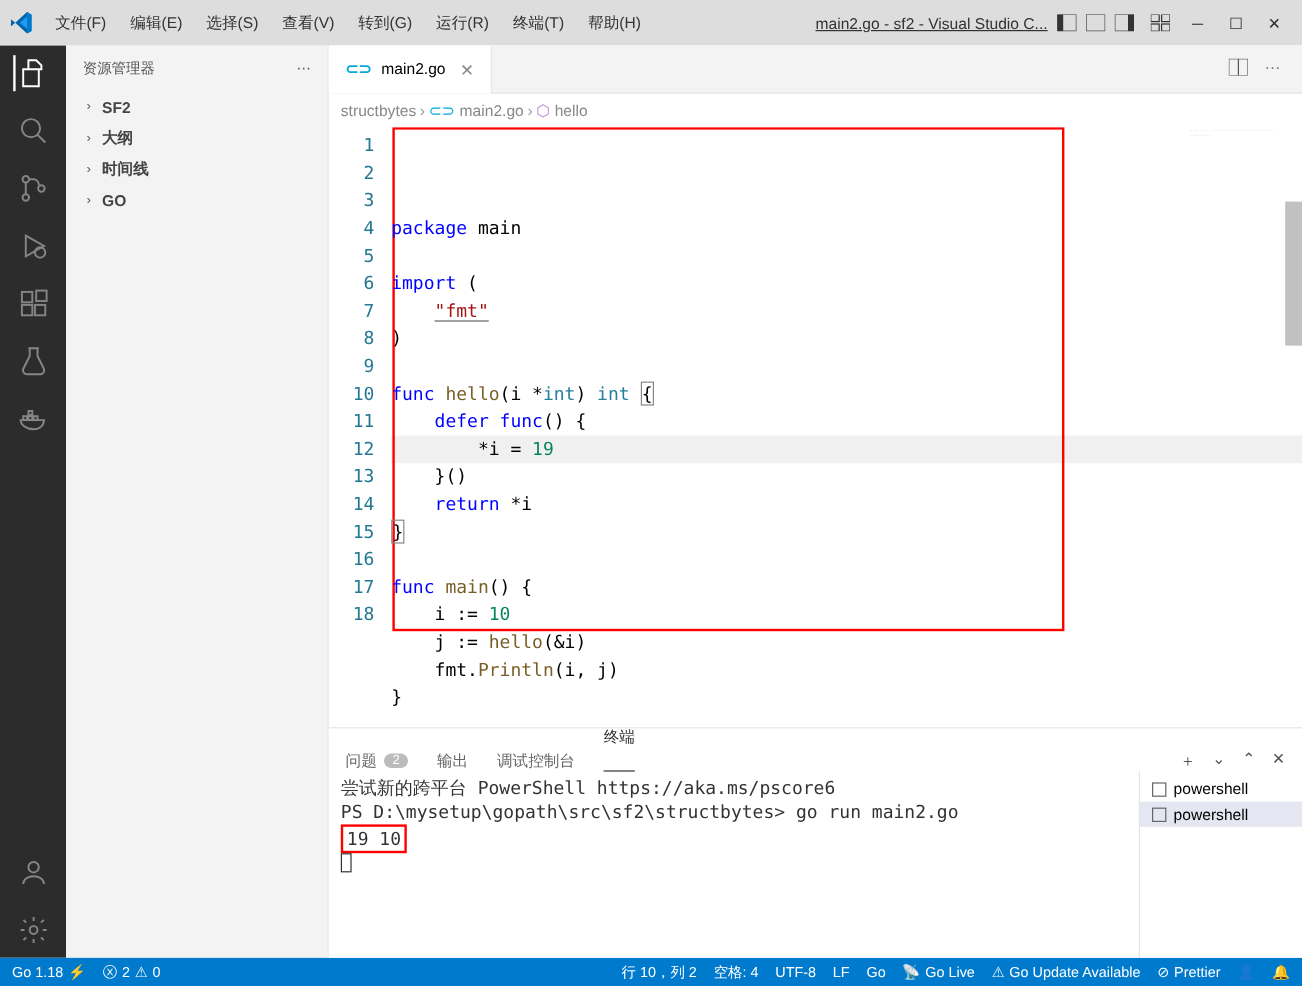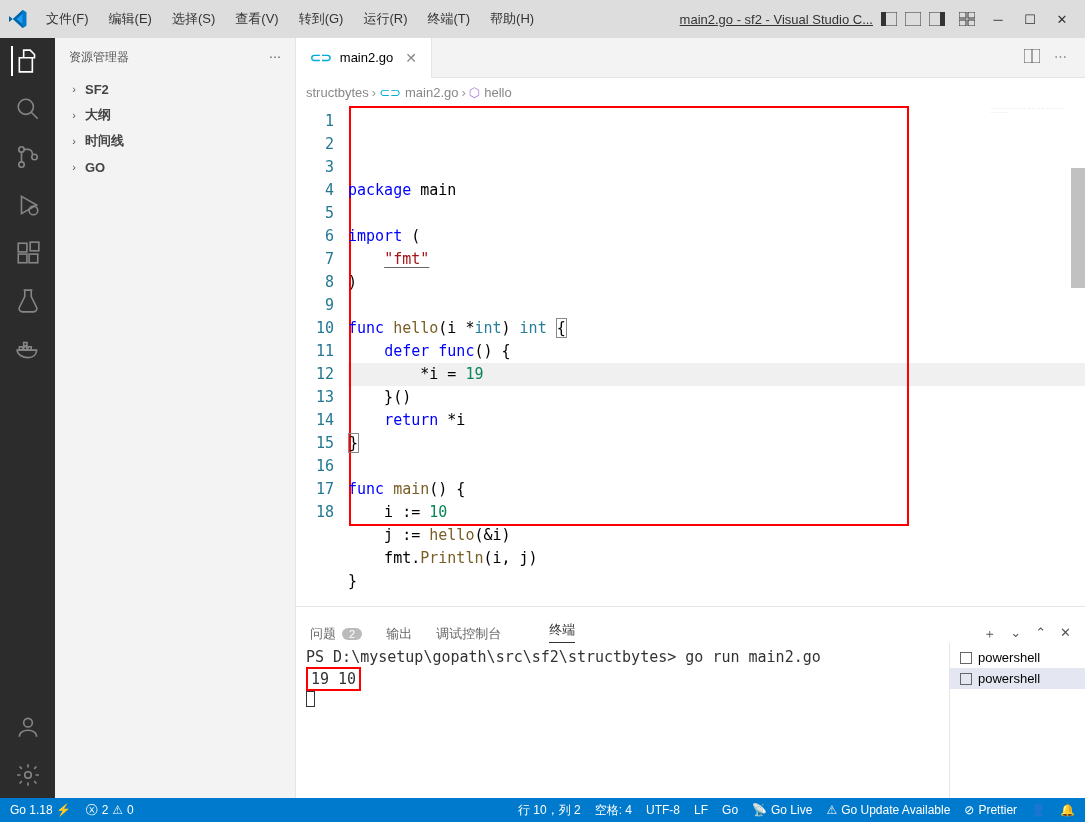--- a/index.html
+++ b/index.html
@@ -11,21 +11,21 @@
 .tb-title { flex: 1; text-align: right; padding-right: 6px; white-space: nowrap; overflow: hidden; text-overflow: ellipsis; color:#333;text-decoration:underline; }
 .tb-controls { display: flex; align-items: center; gap: 2px; }
 .tb-ctrl { width: 30px; height: 28px; display:flex; align-items:center; justify-content:center; color:#333; }
 .tb-layout { display:flex; gap:4px; margin-right:6px; }
 .tb-layout .ic { width:20px; height:18px; display:flex; align-items:center; justify-content:center; }
 .body-main { display: flex; height: calc(822px - 38px - 24px); }
 .activitybar { width: 55px; background: #2c2c2c; display: flex; flex-direction: column; justify-content: space-between; padding: 8px 0; }
 .activitybar .top, .activitybar .bot { display:flex; flex-direction:column; align-items:center; gap:18px; }
 .act-icon { width: 30px; height: 30px; display:flex; align-items:center; justify-content:center; color:#858585; cursor:pointer; }
 .act-icon.active { color:#fff; border-left:2px solid #fff; padding-left:0; margin-left:-2px; width:32px;}
-.sidebar { width: 241px; background: #f3f3f3; border-right: 1px solid #e5e5e5; display:flex; flex-direction:column; }
+.sidebar { width: 219px; background: #f3f3f3; border-right: 1px solid #e5e5e5; display:flex; flex-direction:column; }
 .sb-header { height: 38px; display:flex; align-items:center; justify-content:space-between; padding: 0 14px; color:#555; font-size:12px; }
 .sb-tree { padding: 0 0; }
 .sb-item { display:flex; align-items:center; height:26px; padding-left:14px; gap:6px; color:#444; cursor:pointer;}
 .sb-chev { font-size:11px; color:#555; width:10px; text-align:center; }
 .sb-label { font-weight:600; font-size:13px; }
 .editor-area { flex:1; display:flex; flex-direction:column; background:#fff; position:relative; }
 .tabs { height: 40px; background: #f3f3f3; display:flex; align-items:center; border-bottom:1px solid #e5e5e5; }
 .tab { height: 40px; background:#ffffff; display:flex; align-items:center; padding:0 14px; gap:8px; border-right:1px solid #e5e5e5; position:relative; }
 .tab-icon { color:#2aa0bf; font-weight:700; font-size:13px;}
 .tab-close { color:#888; font-size:14px; margin-left:4px;}
@@ -40,21 +40,21 @@
 .kw { color:#0000ff; }
 .str { color:#a31515; }
 .typ { color:#267f99; }
 .fn { color:#795e26; }
 .num { color:#098658; }
 .minimap { position:absolute; right:14px; top:0; width:80px; height:80px; opacity:.4; font-size:4px; line-height:4px; color:#237893; }
 .scrollbar-v { position:absolute; right:0; top:62px; width:14px; height:120px; background:#c1c1c1; border-radius:0; }
 .panel { height: 192px; border-top:1px solid #e5e5e5; background:#fff; display:flex; flex-direction:column; }
 .panel-tabs { height:36px; display:flex; align-items:flex-end; gap:24px; padding:0 14px; color:#666; font-size:13px; }
 .ptab { cursor:pointer; display:flex; align-items:center; gap:6px;}
-.ptab.active { color:#333; border-bottom:1px solid #333; padding-bottom:3px;margin-left:24px;}
+.ptab.active { color:#333; border-bottom:1px solid #333; padding-bottom:19px;}
 .badge { background:#bbb; color:#fff; border-radius:10px; padding:0 7px; font-size:11px; }
 .panel-actions { margin-left:auto; display:flex; gap:14px; color:#555; }
 .panel-body { flex:1; display:flex; }
 .terminal { flex:1; font-family:Consolas, monospace; font-size:15px; line-height:20px; padding:4px 10px; color:#333; }
 .term-list { width:136px; border-left:1px solid #e5e5e5; padding:4px 0; }
 .term-item { display:flex; align-items:center; gap:6px; padding:3px 10px; }
 .term-item.active { background:#e4e6f1; }
 .term-box { width:12px; height:12px; border:1.5px solid #666; display:inline-block;}
 .red-box2 { border:2px solid red; display:inline-block; padding:0 3px;}
 .statusbar { height:24px; background:#007acc; color:#fff; display:flex; align-items:center; font-size:12px; padding:0 10px; gap:14px; }
@@ -292,20 +292,21 @@
         <div class="ptab active">终端</div>
         <div class="panel-actions">
           <span>＋</span>
           <span>⌄</span>
           <span>⌃</span>
           <span>✕</span>
         </div>
       </div>
       <div class="panel-body">
         <div class="terminal">
+          <div>尝试新的跨平台 PowerShell https://aka.ms/pscore6</div>
           <div></div>
           <div>PS D:\mysetup\gopath\src\sf2\structbytes&gt; go run main2.go</div>
           <div><span class="red-box2"><span>19 10</span></span></div>
           <div><span class="cursor-block"></span></div>
         </div>
         <div class="term-list">
           <div class="term-item">
               <span class="term-box"></span>
               <span>powershell</span>
             </div>

